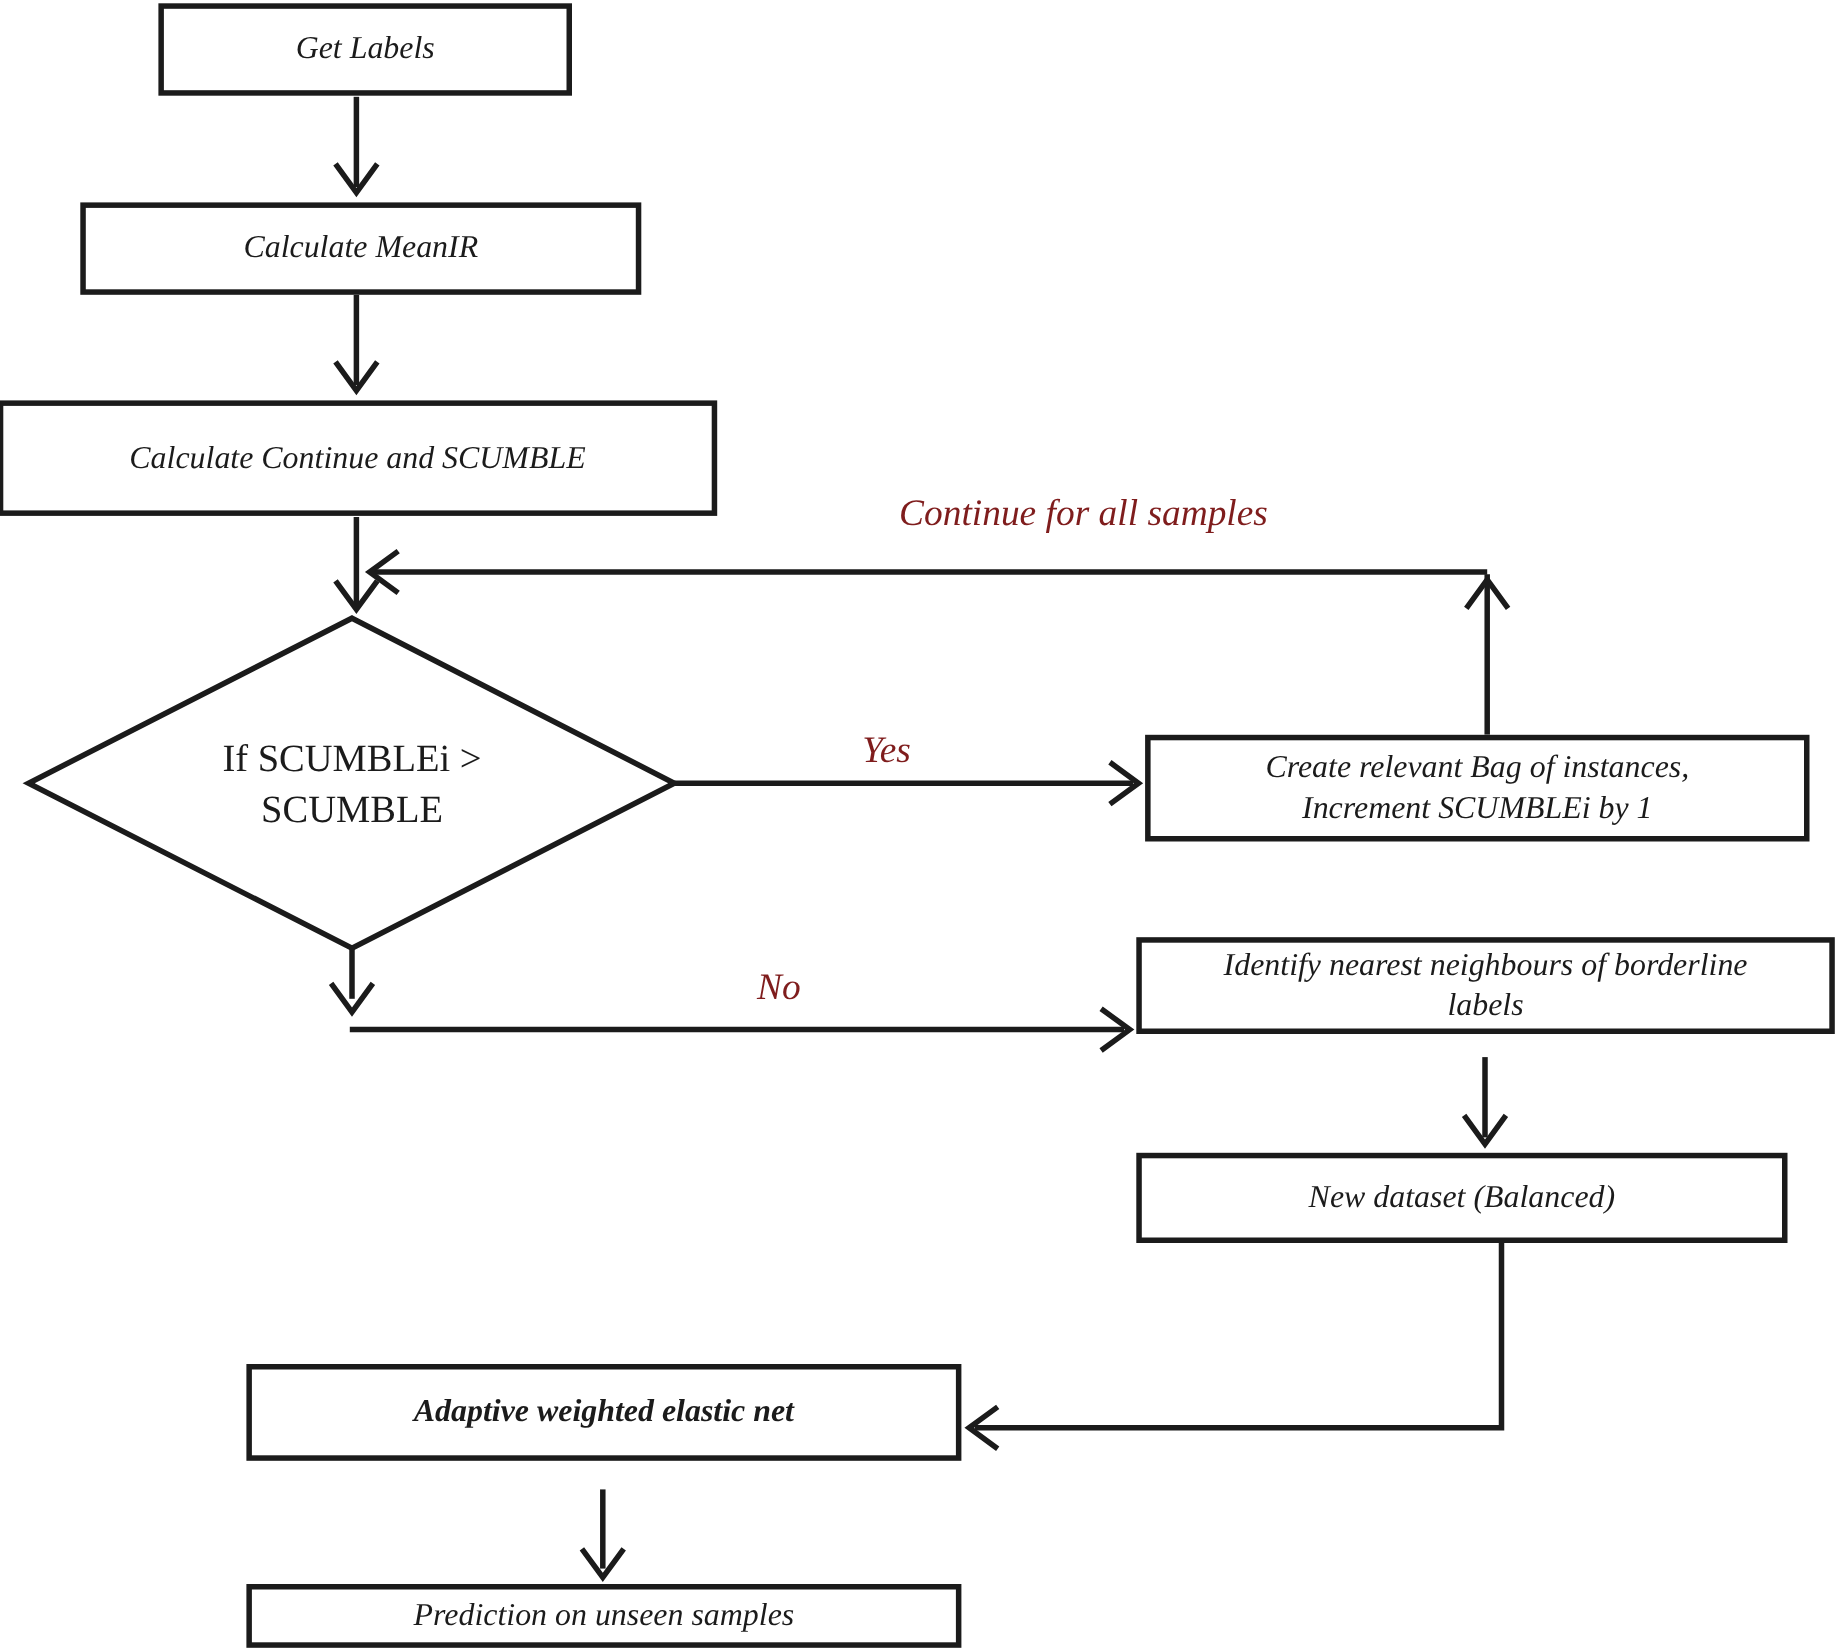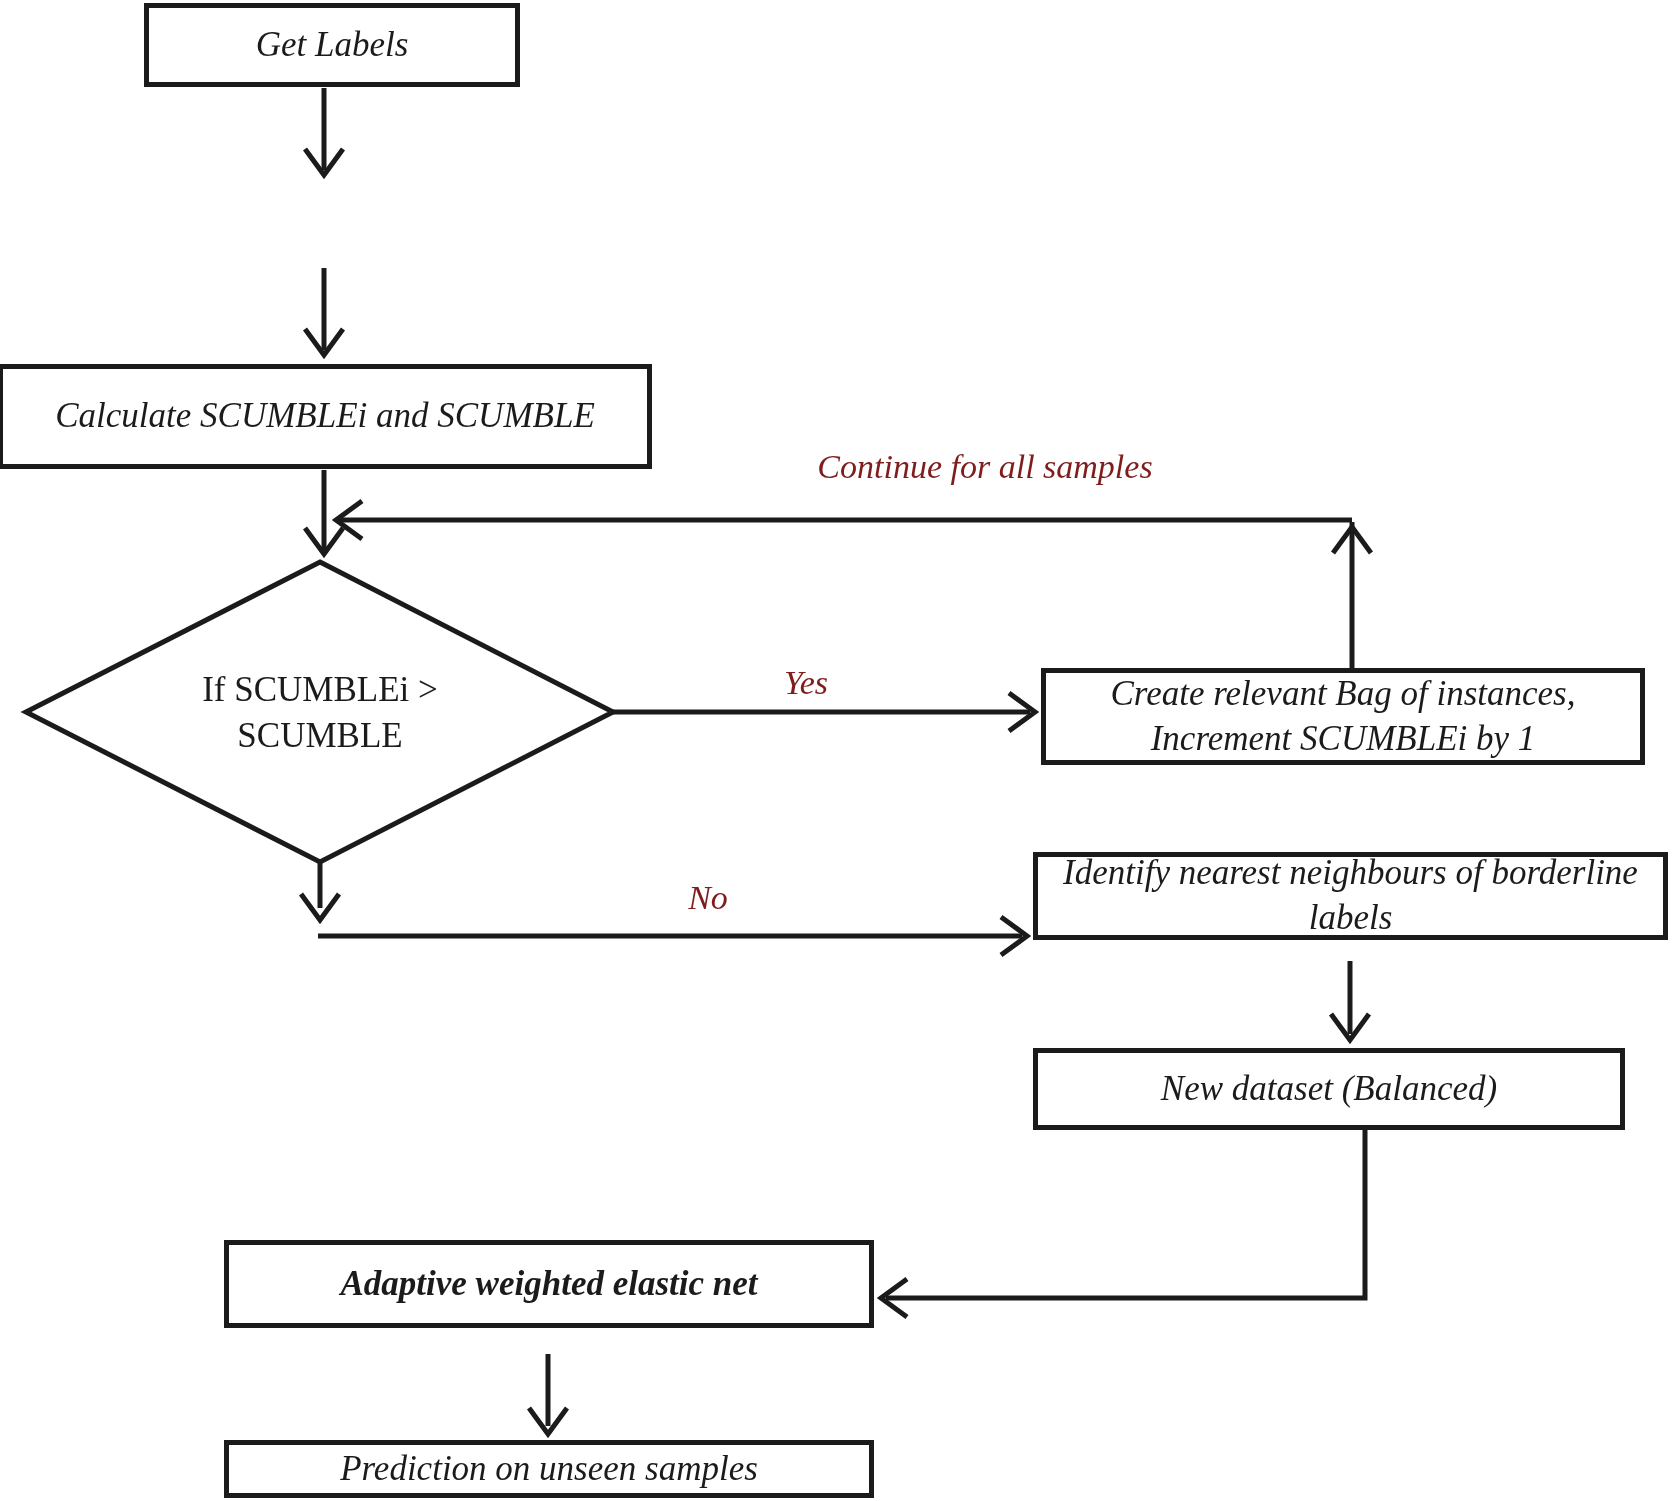--- a/index.html
+++ b/index.html
@@ -25,21 +25,21 @@
     position: absolute;
     box-sizing: border-box;
     border: 5px solid #1b1b1b;
     background: #ffffff;
     display: flex;
     flex-direction: column;
     align-items: center;
     justify-content: center;
     text-align: center;
     font-style: italic;
-    font-size: 35px;
+    font-size: 29px;
     line-height: 1.28;
     color: #1b1b1b;
   }
   .label-line { white-space: nowrap; }
   .edge-label {
     position: absolute;
     text-align: center;
     font-style: italic;
     font-size: 34px;
     color: #7f1d1d;
@@ -97,23 +97,26 @@
       <path d="M529,1408 L548,1434 L567,1408"></path>
 
       <polygon points="320,562 613,712 320,862 26,712" fill="#ffffff"></polygon>
     </g>
   </svg>
 
   <div class="node" style="left:144px; top:3px; width:376px; height:84px;">
     <div class="label-line">Get Labels</div>
   </div>
 
+  <div class="node" style="left:73px; top:184px; width:510px; height:84px;">
+    <div class="label-line">Calculate MeanIR</div>
+  </div>
 
   <div class="node" style="left:-2px; top:364px; width:654px; height:105px;">
-    <div class="label-line">Calculate SCUMBLEi and SCUMBLE</div>
+    <div class="label-line">Calculate Continue and SCUMBLE</div>
   </div>
 
   <div class="diamond-label">
     <div class="label-line">If SCUMBLEi &gt;</div>
     <div class="label-line">SCUMBLE</div>
   </div>
 
   <div class="node" style="left:1041px; top:668px; width:604px; height:97px;">
     <div class="label-line">Create relevant Bag of instances,</div>
     <div class="label-line">Increment  SCUMBLEi by 1</div>

